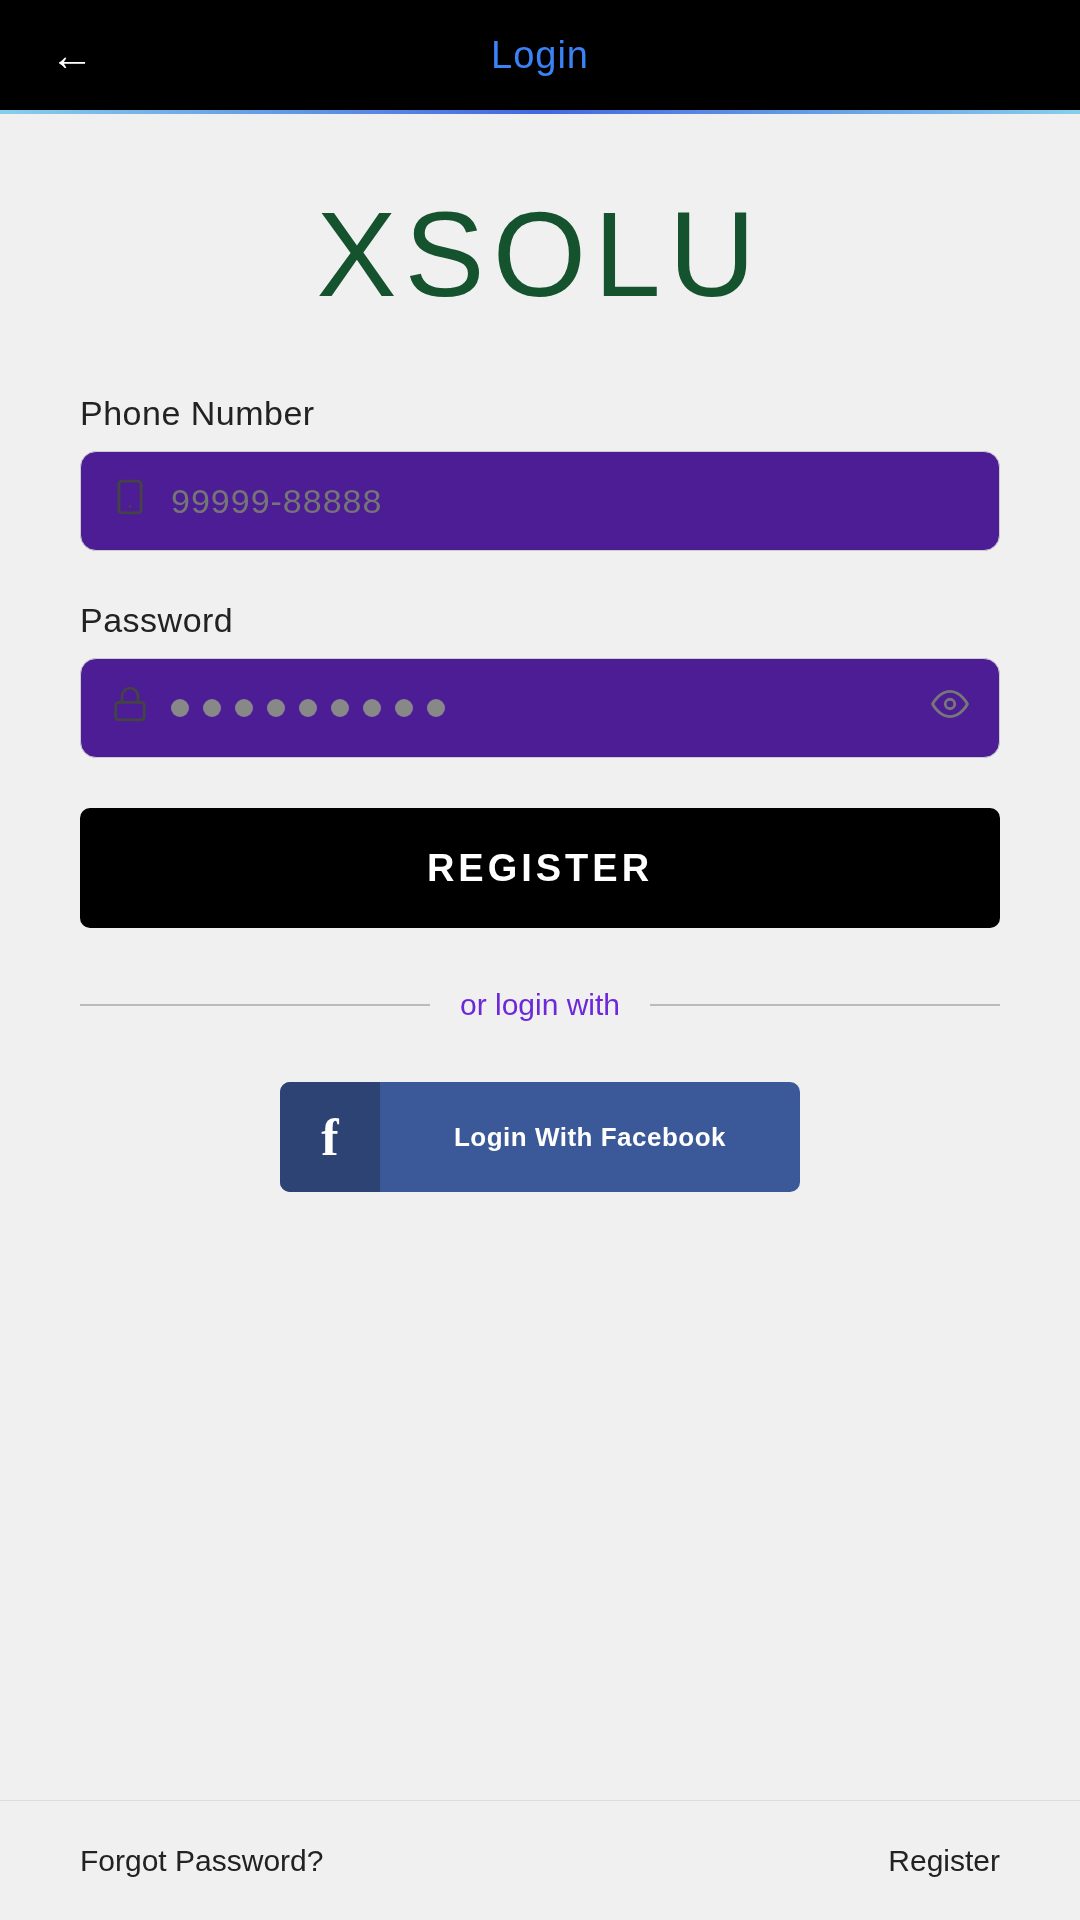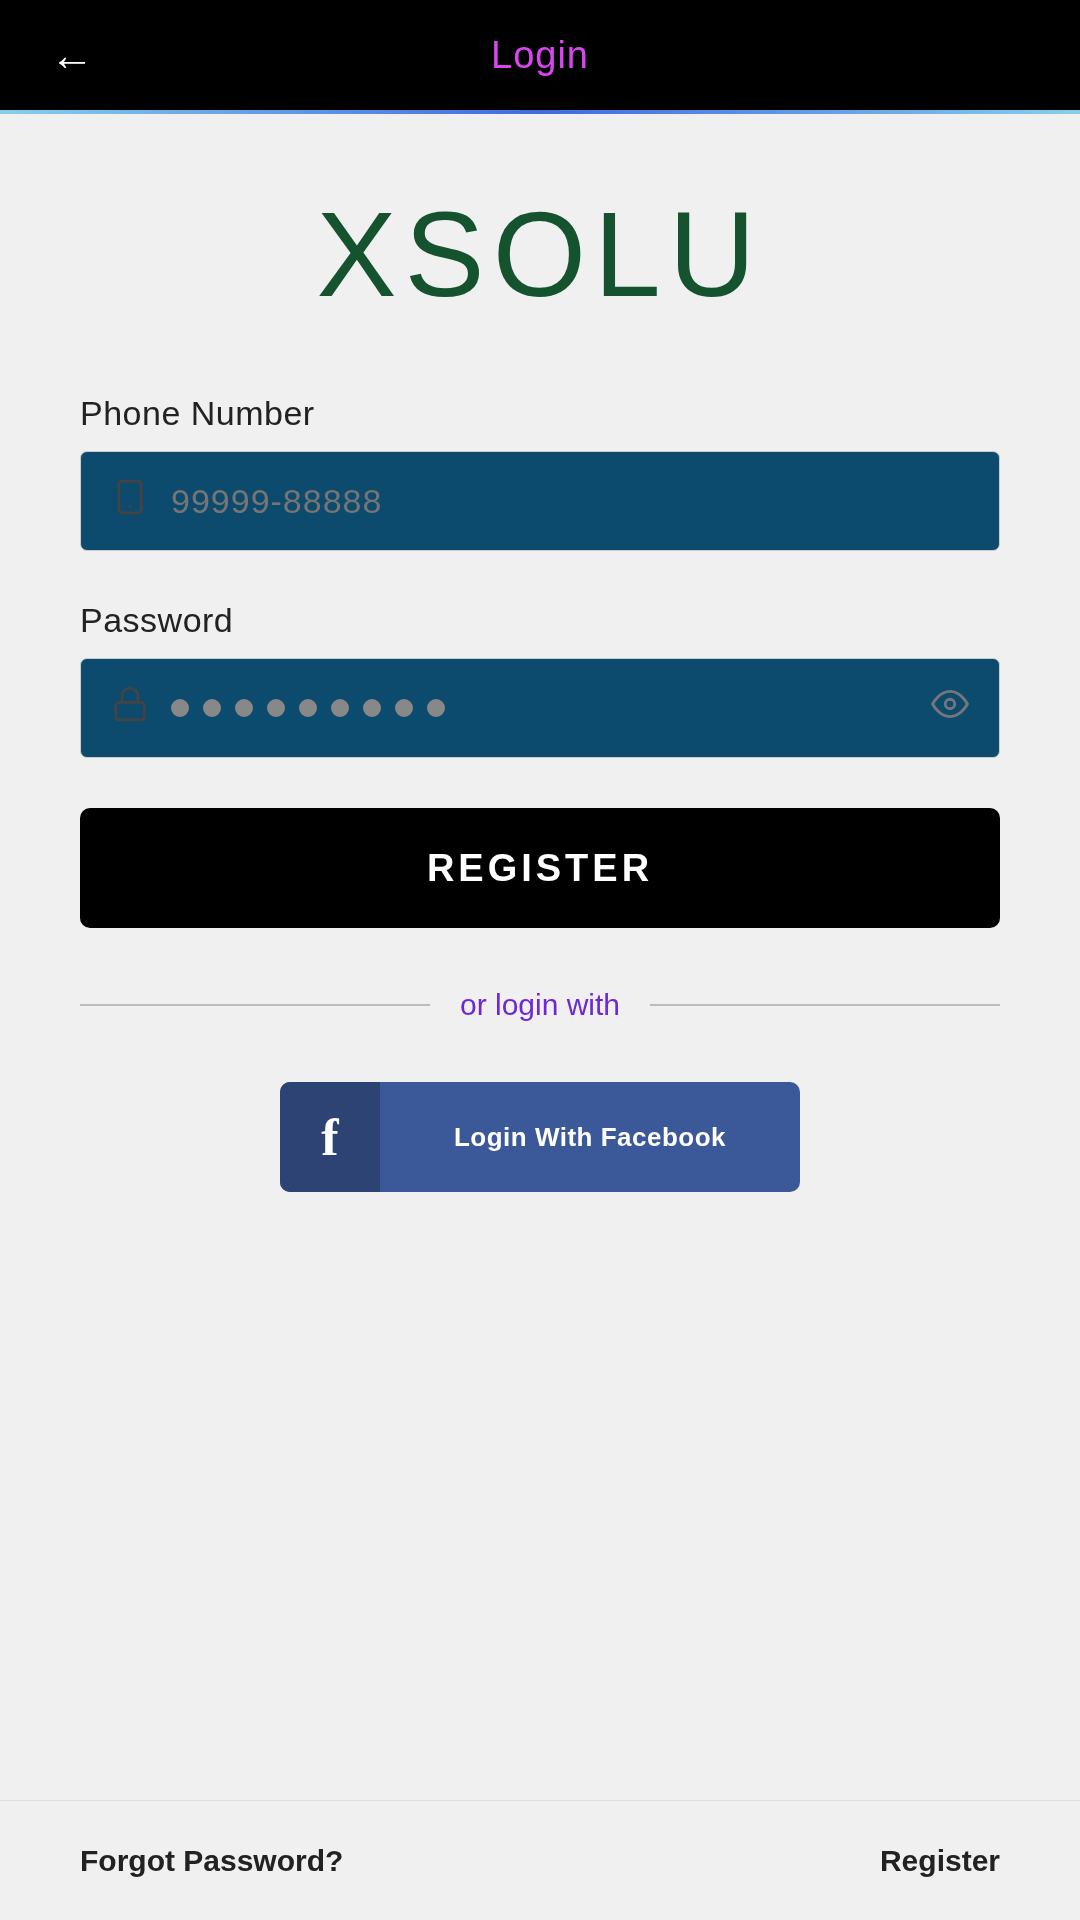--- a/index.html
+++ b/index.html
@@ -33,21 +33,21 @@
     .header-back {
       position: absolute;
       left: 50px;
       color: #ffffff;
       font-size: 44px;
       cursor: pointer;
       line-height: 1;
     }
 
     .header-title {
-      color: #d946ef;
+      color: #3b82f6;
       font-size: 38px;
       font-weight: 300;
       letter-spacing: 1px;
     }
 
     
     .header-accent {
       height: 4px;
       background: linear-gradient(to right, #87ceeb, #4169e1, #87ceeb);
       flex-shrink: 0;
@@ -84,23 +84,23 @@
 
     .field-label {
       font-size: 34px;
       font-weight: 500;
       color: #222222;
       margin-bottom: 18px;
       letter-spacing: 0.5px;
     }
 
     .input-wrapper {
-      background: #0c4a6e;
+      background: #4c1d95;
       border: 1.5px solid #cccccc;
-      border-radius: 7px;
+      border-radius: 16px;
       display: flex;
       align-items: center;
       padding: 0 30px;
       height: 100px;
       margin-bottom: 50px;
       width: 100%;
     }
 
     .input-icon {
       font-size: 38px;
@@ -232,21 +232,20 @@
     
     .footer {
       height: 120px;
       background: #f0f0f0;
       border-top: 1px solid #dddddd;
       display: flex;
       align-items: center;
       justify-content: space-between;
       padding: 16px 80px;
       flex-shrink: 0;
-      font-weight: bold;
     }
 
     .footer-link {
       font-size: 30px;
       color: #222222;
       cursor: pointer;
     }
   </style>
 </head>
 <body>

